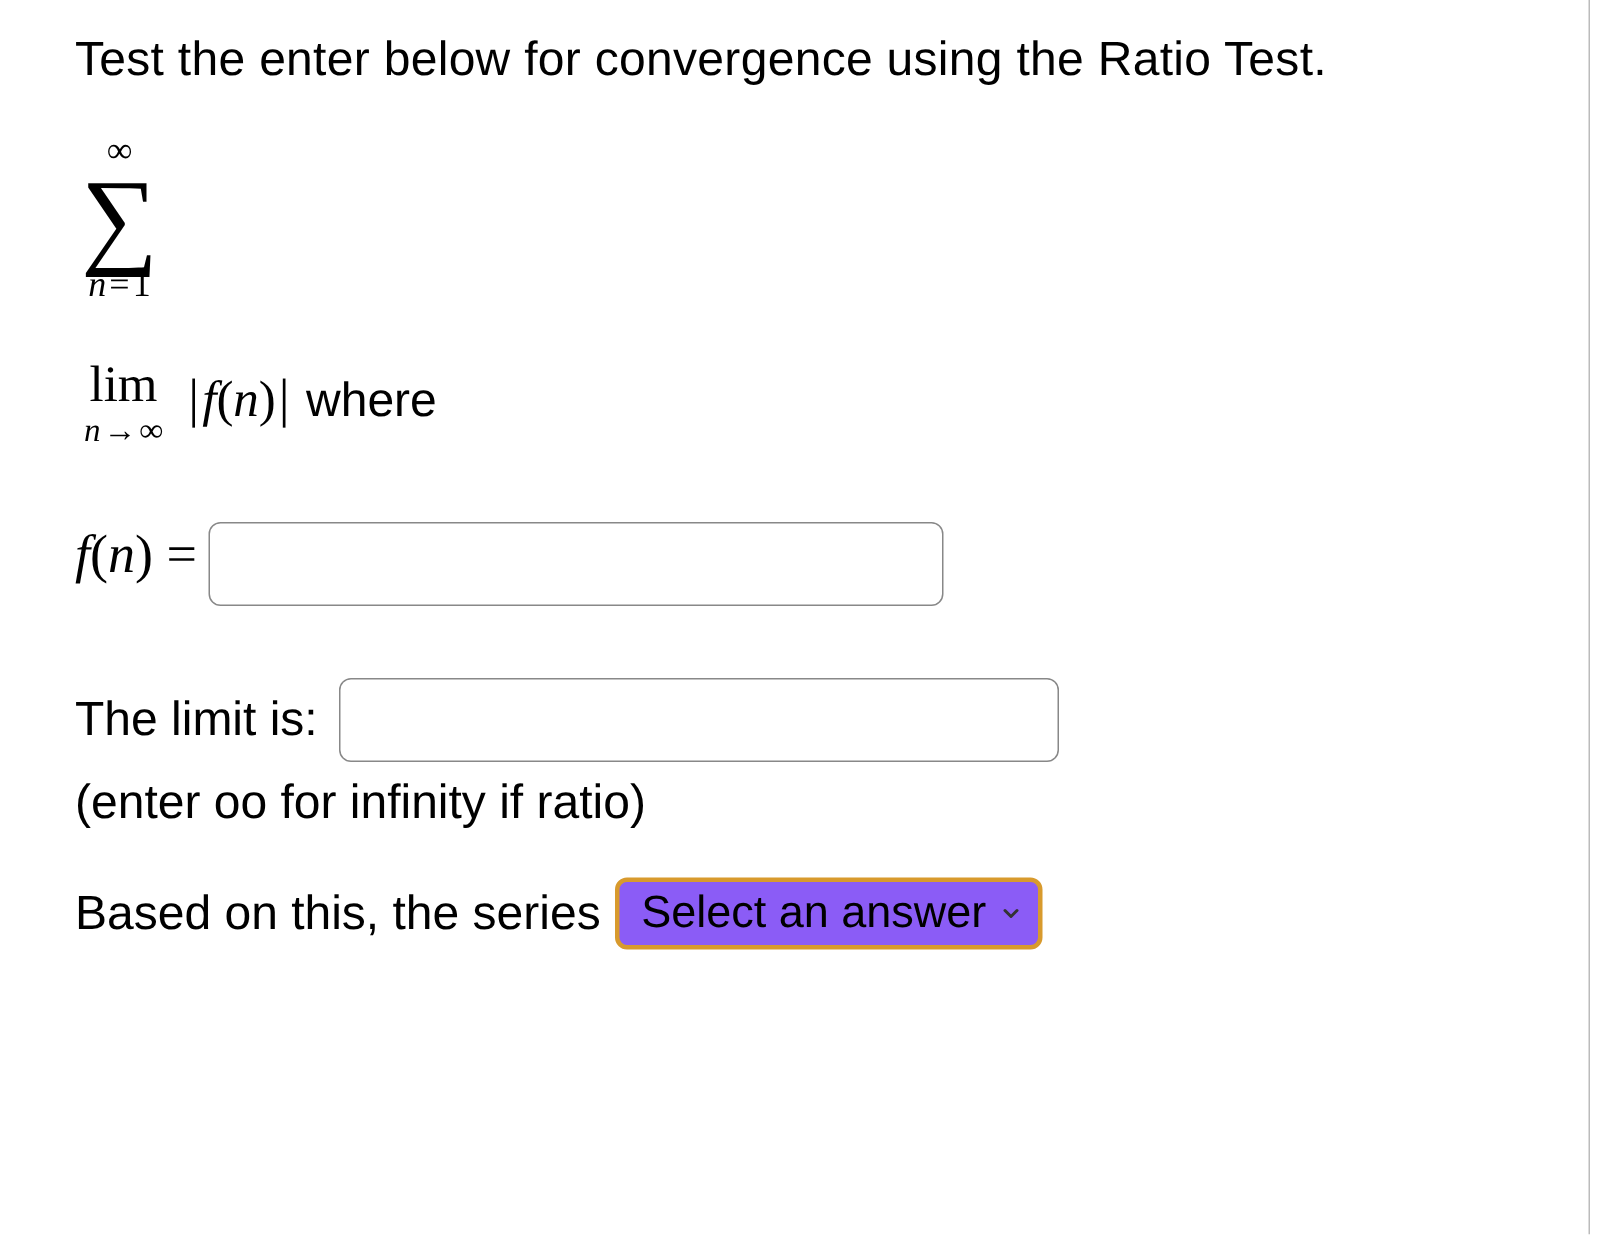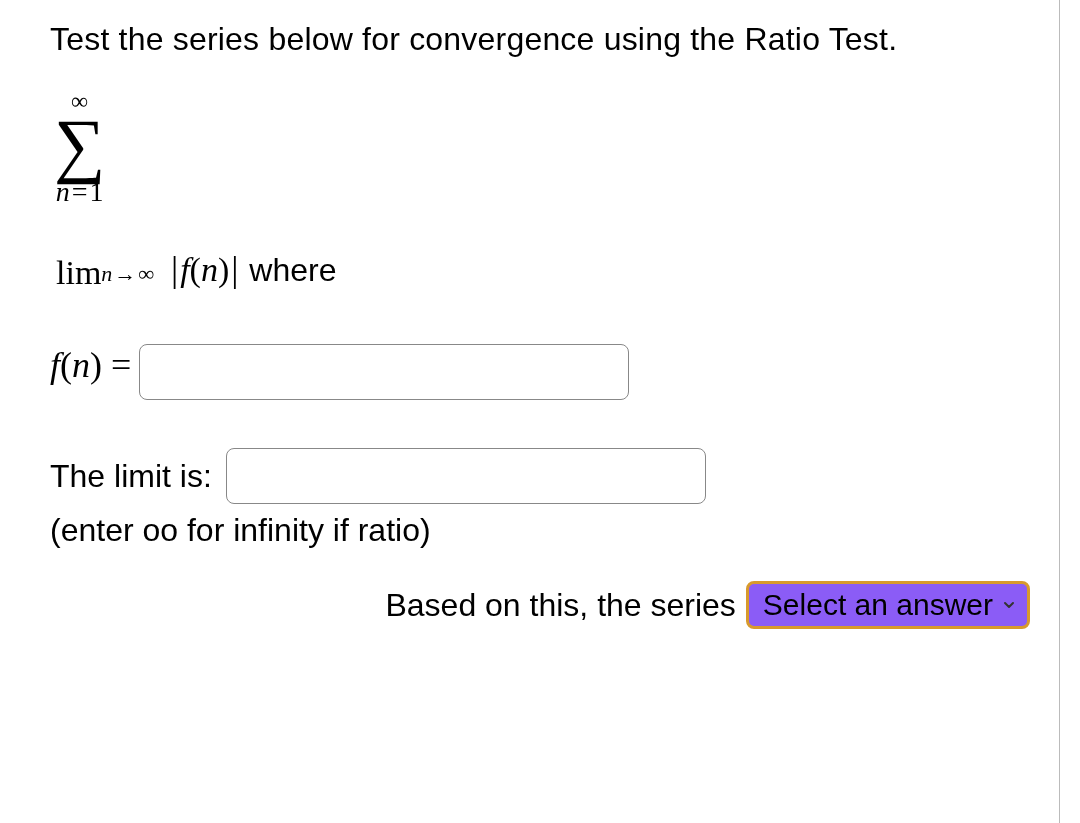--- a/index.html
+++ b/index.html
@@ -46,21 +46,21 @@
       margin-right: 14px;
     }
     .sigma-upper {
       font-size: 24px;
     }
     .sigma-symbol {
       font-size: 72px;
       line-height: 0.9;
     }
     .sigma-lower {
-      font-size: 28px;
+      font-size: 24px;
       font-style: italic;
     }
     .sigma-lower .eq {
       font-style: normal;
       padding: 0 2px;
     }
     .fraction {
       display: flex;
       flex-direction: column;
       align-items: center;
@@ -89,21 +89,21 @@
       font-style: normal;
     }
     .limit-line {
       font-size: 32px;
       line-height: 1.4;
       margin-bottom: 50px;
       display: block;
     }
     .limit-inline {
       display: inline-flex;
-      flex-direction: row;
+      flex-direction: column;
       align-items: center;
       font-family: "Times New Roman", Times, serif;
       vertical-align: middle;
       line-height: 1;
       margin: 0 6px;
     }
     .limit-inline .lim {
       font-size: 34px;
     }
     .limit-inline .sub {
@@ -175,21 +175,20 @@
     }
     .hint {
       font-size: 32px;
       margin-bottom: 32px;
     }
     .conclusion-row {
       font-size: 32px;
       display: flex;
       align-items: center;
       flex-wrap: wrap;
-      justify-content: flex-end;
     }
     .select-box {
       display: inline-flex;
       align-items: center;
       border: 3px solid #d89a2d;
       border-radius: 8px;
       padding: 4px 10px 4px 14px;
       margin-left: 10px;
       font-size: 30px;
       background: #8b5cf6;
@@ -205,21 +204,21 @@
       width: 100%;
       height: 100%;
       display: block;
     }
   </style>
 </head>
 <body>
 
 <div class="right-border"></div>
 
-<div class="prompt-text">Test the series below for convergence using the Ratio Test.</div>
+<div class="prompt-text">Test the enter below for convergence using the Ratio Test.</div>
 
 <div class="series">
   <div class="sigma-wrap">
     <div class="sigma-upper">∞</div>
     <div class="sigma-symbol">∑</div>
     <div class="sigma-lower">
       <span>n</span><span class="eq">=</span><span class="upright">1</span>
     </div>
   </div>
 </div>

